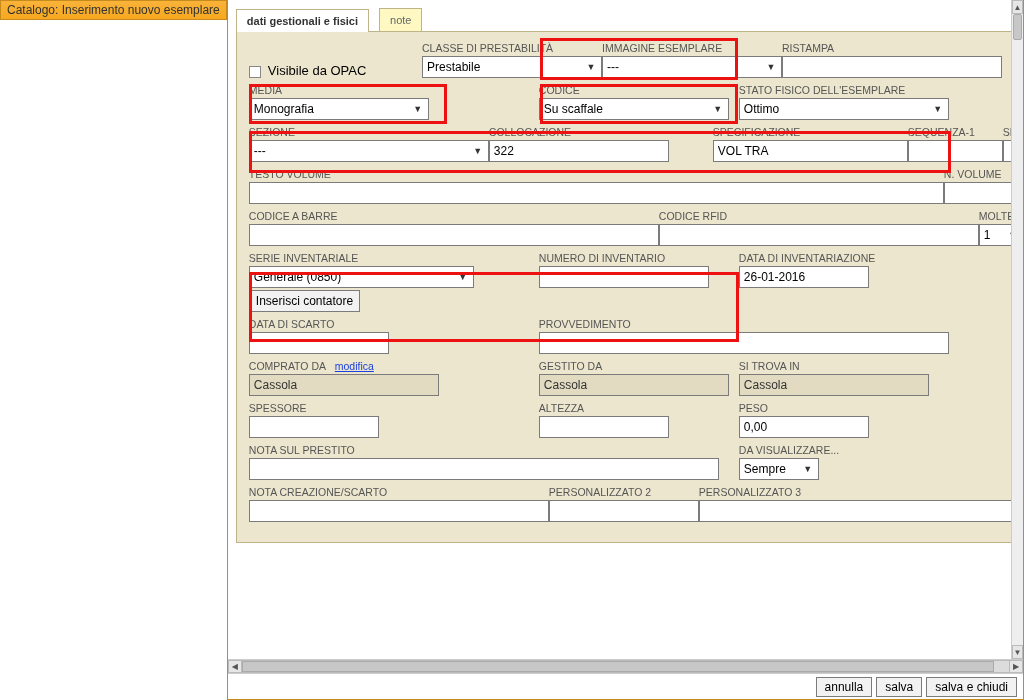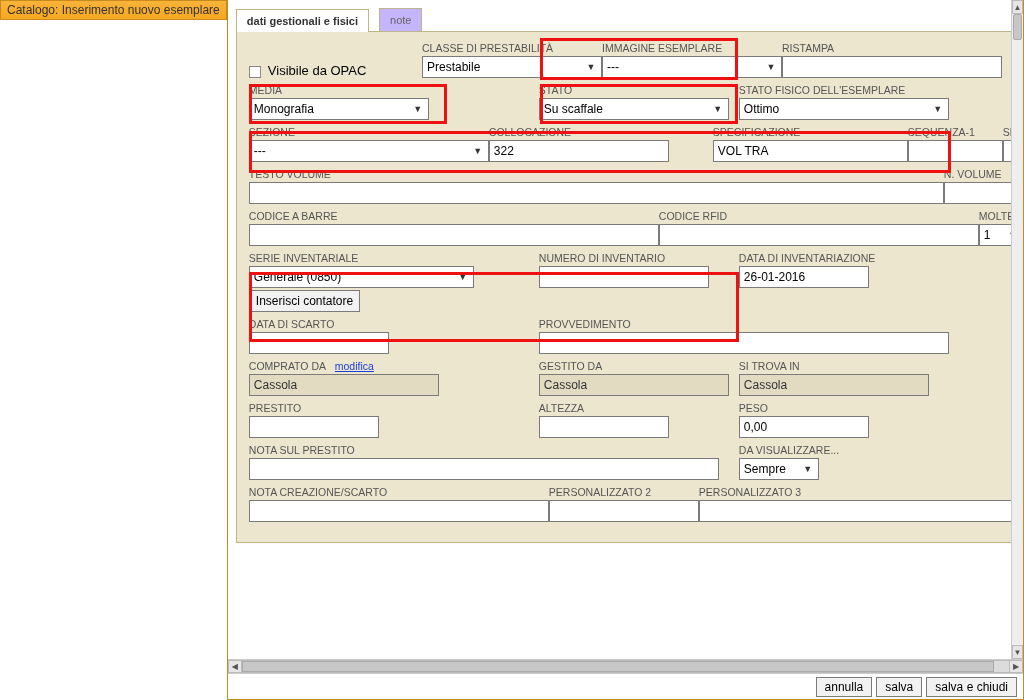--- a/index.html
+++ b/index.html
@@ -3,21 +3,21 @@
 <meta charset="utf-8">
 <style>
   * { box-sizing: border-box; margin: 0; padding: 0; }
   body { font-family: Arial, sans-serif; font-size: 11px; background: #fff; width: 1024px; height: 700px; overflow: hidden; position: relative; }
   .window { width: 1024px; height: 700px; display: flex; flex-direction: row; }
   .titlebar { height: 20px; background: linear-gradient(#f9b33a,#f7a81f); color: #333; padding: 2px 6px; font-size: 12px; border: 1px solid #c78a1c; }
   .work { flex: 1; position: relative; border: 1px solid #c78a1c; border-top: none; overflow: hidden; background: #fff; display: flex; flex-direction: column; }
   .scroll-area { flex: 1; overflow: auto; position: relative; }
   .content { padding: 0 8px 8px 8px; }
   .tabs { display: flex; margin-top: 8px; border-bottom: 1px solid #bfb38a; gap: 11px; }
-  .tab { padding: 5px 10px; border: 1px solid #bfb38a; border-bottom: none; background: #c4b5fd; color: #666; font-size: 11px; margin-right: -1px; cursor: pointer; }
+  .tab { padding: 5px 10px; border: 1px solid #bfb38a; border-bottom: none; background: #fef9c3; color: #666; font-size: 11px; margin-right: -1px; cursor: pointer; }
   .tab.active { background: #fff; color: #333; font-weight: bold; position: relative; top: 1px; }
   .panel { border: 1px solid #bfb38a; border-top: none; background: #ece6ce; padding: 10px 12px 14px 12px; position: relative; }
   .lbl { display: block; font-size: 10.5px; color: #555; margin-bottom: 2px; }
   .fld { margin-bottom: 6px; }
   .selectbox, .txt { height: 22px; border: 1px solid #7b7b7b; background: #fff; font-size: 12px; padding: 2px 4px; }
   .selectbox { display: flex; align-items: center; justify-content: space-between; cursor: pointer; }
   .selectbox .caret { width: 12px; text-align: center; font-size: 9px; color: #333; }
   .txt { }
   .ro { background: #e2dbc2; color:#333; }
   .cb { width: 12px; height: 12px; border:1px solid #888; background:#fff; display:inline-block; vertical-align:middle; margin-right:4px; }
@@ -86,21 +86,21 @@
 
           <div class="row" style="display:flex;">
             <div class="fld" style="width:290px;">
               <span class="lbl">MEDIA</span>
               <div class="selectbox" style="width:180px;">
                 <span>Monografia</span>
                 <span class="caret">▼</span>
               </div>
             </div>
             <div class="fld" style="width:200px;">
-              <span class="lbl">STATO</span>
+              <span class="lbl">CODICE</span>
               <div class="selectbox" style="width:190px;">
                 <span>Su scaffale</span>
                 <span class="caret">▼</span>
               </div>
             </div>
             <div class="fld" style="width:230px;">
               <span class="lbl">STATO FISICO DELL'ESEMPLARE</span>
               <div class="selectbox" style="width:210px;">
                 <span>Ottimo</span>
                 <span class="caret">▼</span>
@@ -210,21 +210,21 @@
               <input class="txt ro" readonly="" style="width: 190px;" value="Cassola">
             </div>
             <div class="fld" style="width:230px;">
               <span class="lbl">SI TROVA IN</span>
               <input class="txt ro" readonly="" style="width: 190px;" value="Cassola">
             </div>
           </div>
 
           <div class="row" style="display:flex;">
             <div class="fld" style="width:290px;">
-              <span class="lbl">PRESTITO</span>
+              <span class="lbl">SPESSORE</span>
               <input class="txt" style="width: 130px;" value="">
             </div>
             <div class="fld" style="width:200px;">
               <span class="lbl">ALTEZZA</span>
               <input class="txt" style="width: 130px;" value="">
             </div>
             <div class="fld" style="width:230px;">
               <span class="lbl">PESO</span>
               <input class="txt" style="width: 130px;" value="0,00">
             </div>

